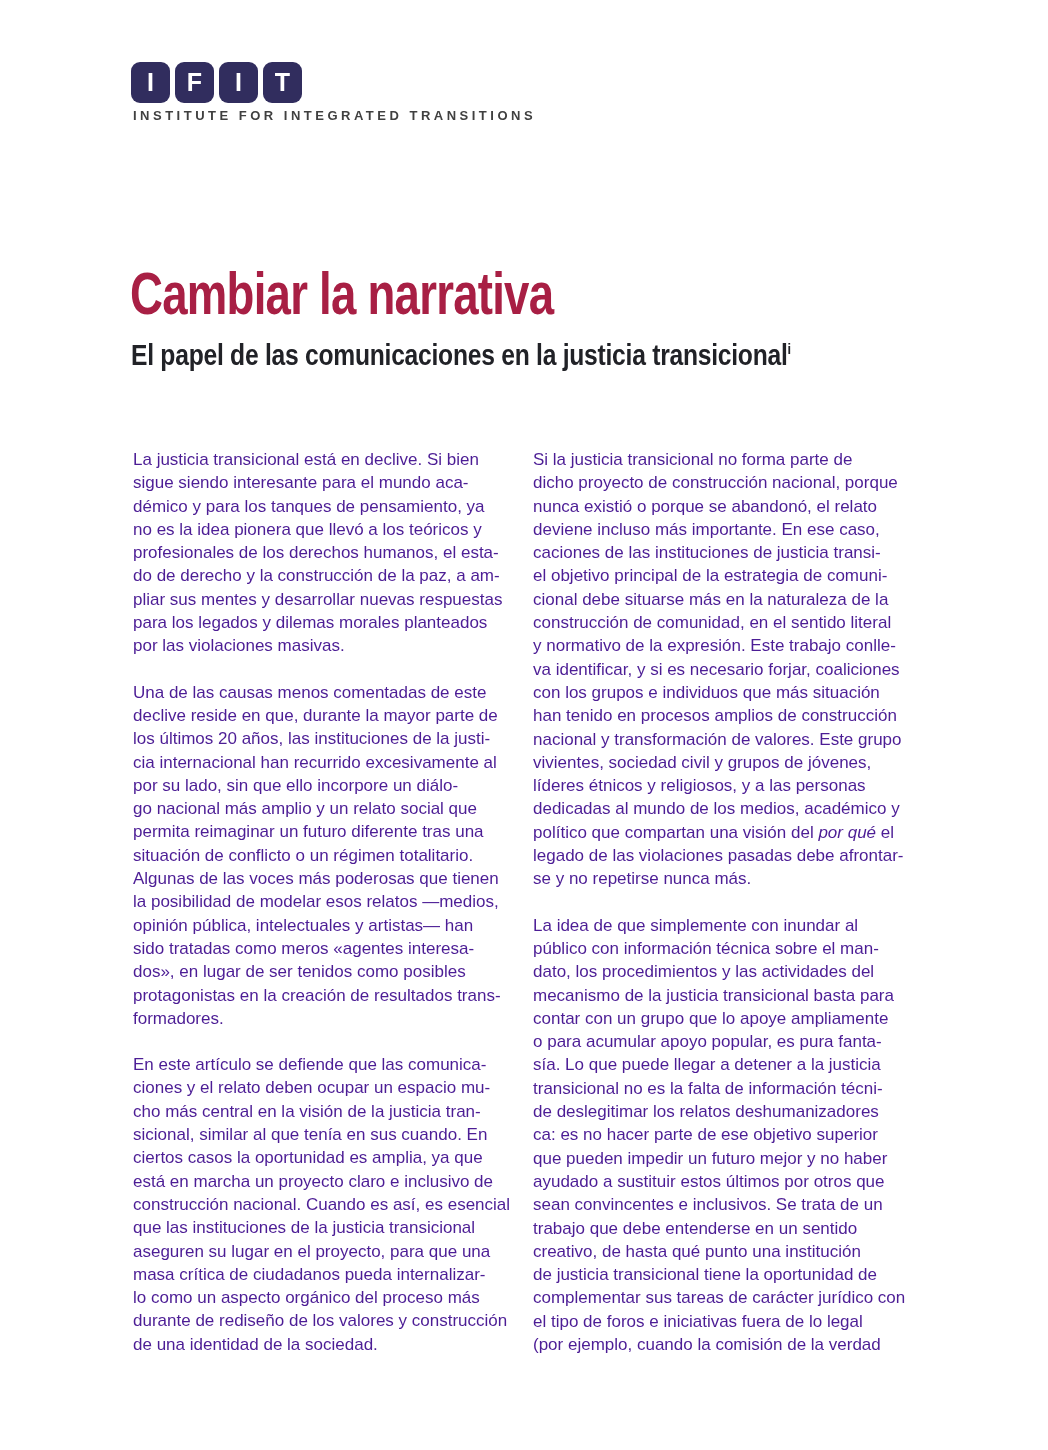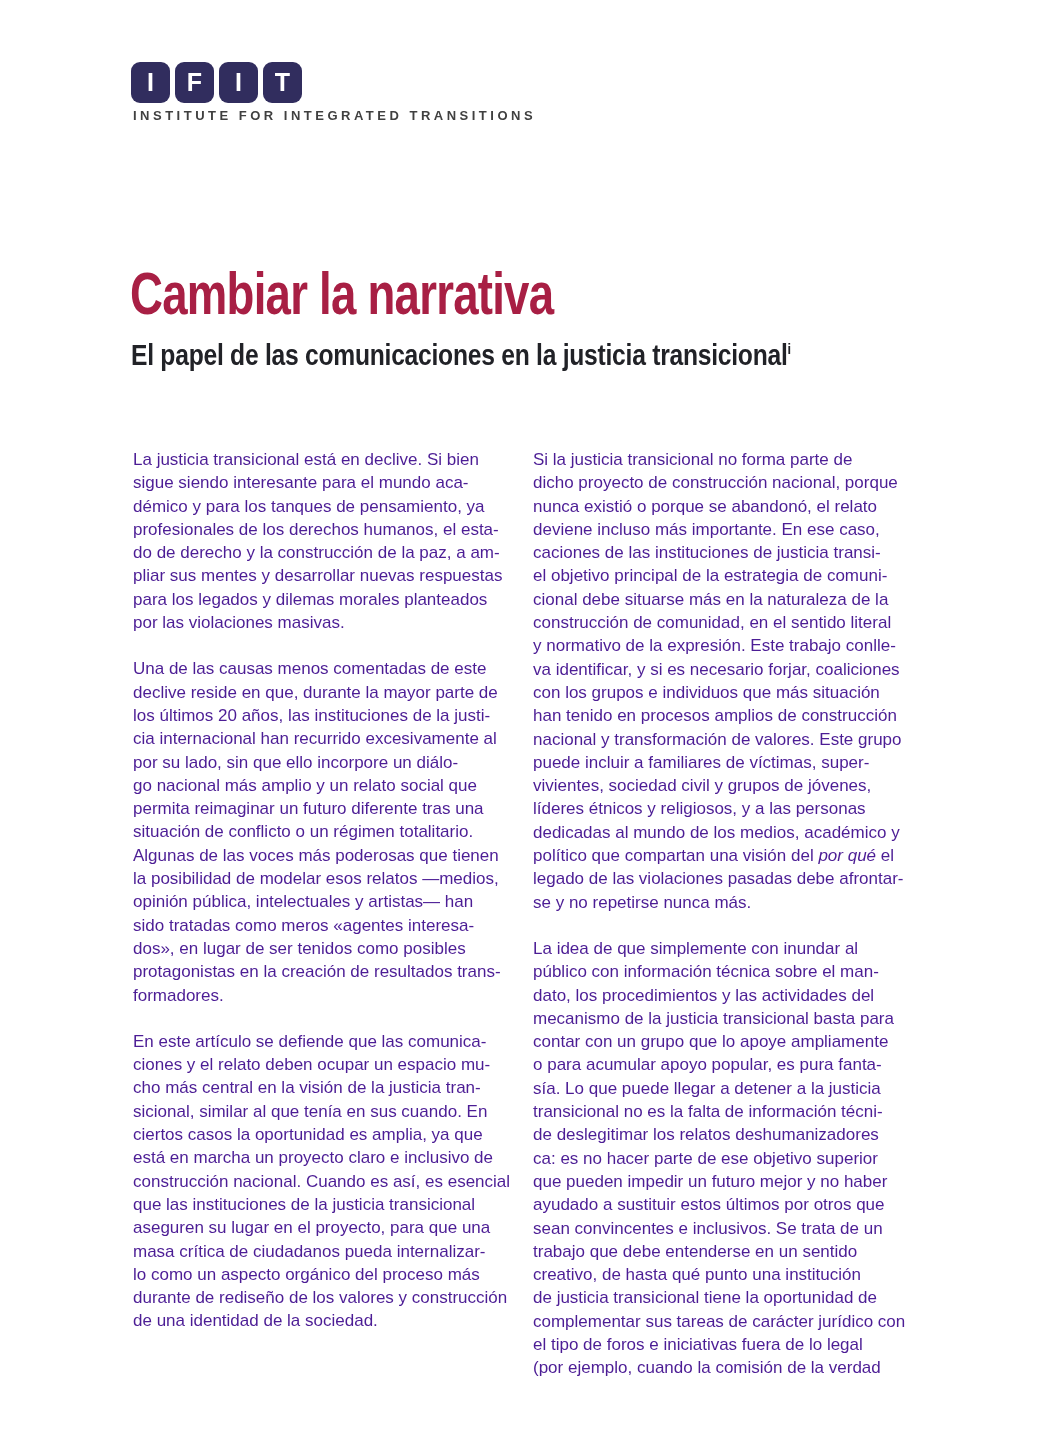--- a/index.html
+++ b/index.html
@@ -108,20 +108,21 @@
 
   <div class="doc-title">Cambiar la narrativa</div>
 
   <div class="doc-subtitle"><span>El papel de las comunicaciones en la justicia transicional</span><sup>i</sup></div>
 
   <div class="col col-left">
       <div class="para">
         <div class="line">La justicia transicional está en declive. Si bien</div>
         <div class="line">sigue siendo interesante para el mundo aca-</div>
         <div class="line">démico y para los tanques de pensamiento, ya</div>
+        <div class="line">no es la idea pionera que llevó a los teóricos y</div>
         <div class="line">profesionales de los derechos humanos, el esta-</div>
         <div class="line">do de derecho y la construcción de la paz, a am-</div>
         <div class="line">pliar sus mentes y desarrollar nuevas respuestas</div>
         <div class="line">para los legados y dilemas morales planteados</div>
         <div class="line">por las violaciones masivas.</div>
       </div>
       <div class="para">
         <div class="line">Una de las causas menos comentadas de este</div>
         <div class="line">declive reside en que, durante la mayor parte de</div>
         <div class="line">los últimos 20 años, las instituciones de la justi-</div>
@@ -162,21 +163,20 @@
         <div class="line">deviene incluso más importante. En ese caso,</div>
         <div class="line">caciones de las instituciones de justicia transi-</div>
         <div class="line">el objetivo principal de la estrategia de comuni-</div>
         <div class="line">cional debe situarse más en la naturaleza de la</div>
         <div class="line">construcción de comunidad, en el sentido literal</div>
         <div class="line">y normativo de la expresión. Este trabajo conlle-</div>
         <div class="line">va identificar, y si es necesario forjar, coaliciones</div>
         <div class="line">con los grupos e individuos que más situación</div>
         <div class="line">han tenido en procesos amplios de construcción</div>
         <div class="line">nacional y transformación de valores. Este grupo</div>
-        <div class="line">puede incluir a familiares de víctimas, super-</div>
         <div class="line">vivientes, sociedad civil y grupos de jóvenes,</div>
         <div class="line">líderes étnicos y religiosos, y a las personas</div>
         <div class="line">dedicadas al mundo de los medios, académico y</div>
         <div class="line">político que compartan una visión del <em>por qué</em> el</div>
         <div class="line">legado de las violaciones pasadas debe afrontar-</div>
         <div class="line">se y no repetirse nunca más.</div>
       </div>
       <div class="para">
         <div class="line">La idea de que simplemente con inundar al</div>
         <div class="line">público con información técnica sobre el man-</div>

